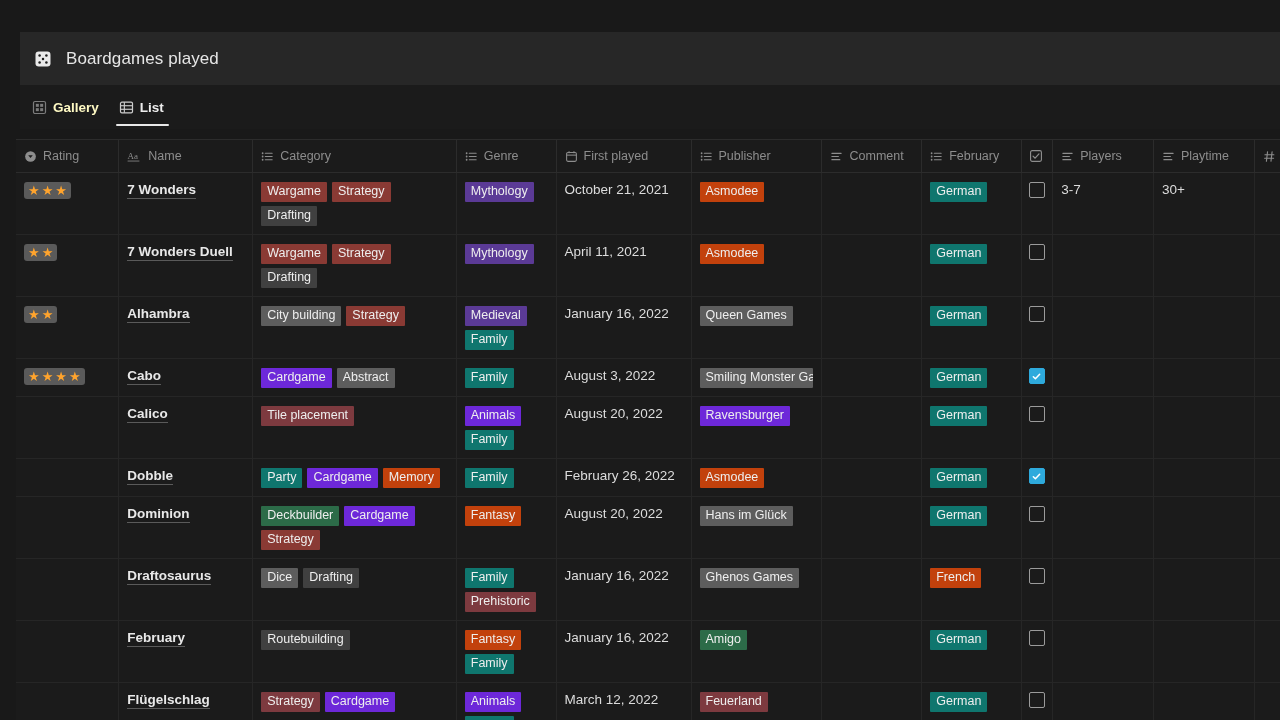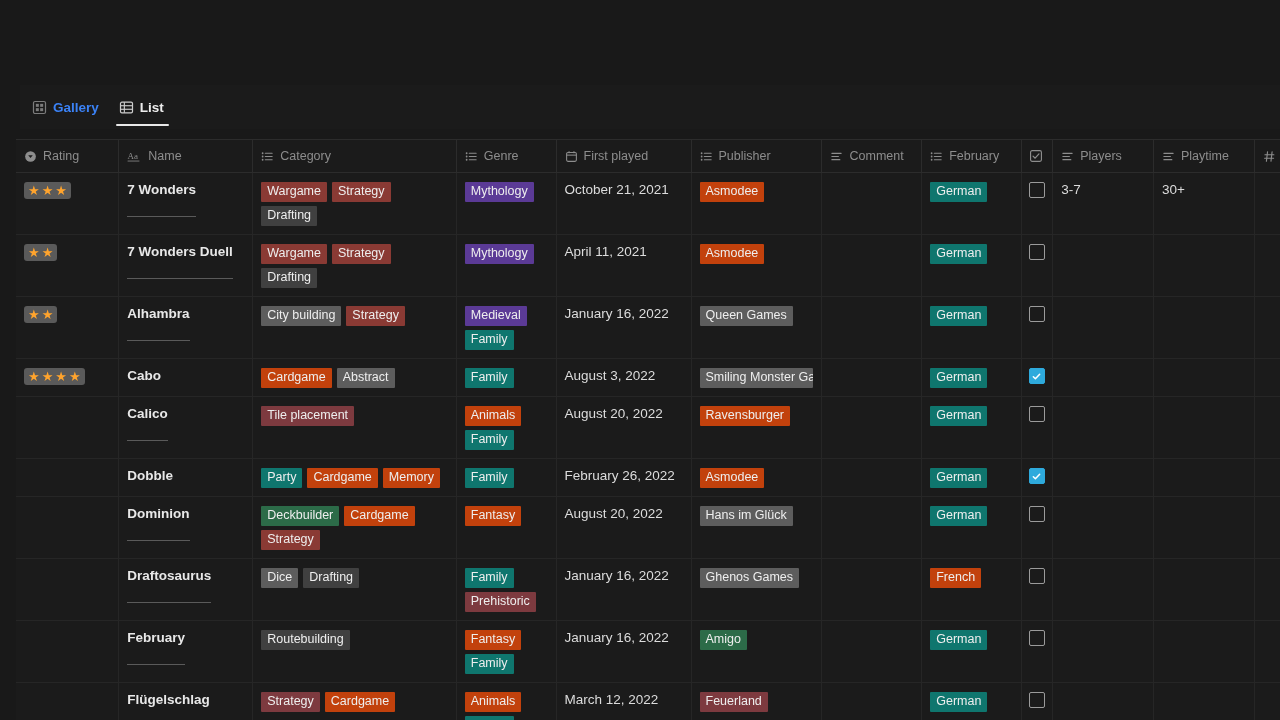--- a/index.html
+++ b/index.html
@@ -28,21 +28,21 @@
 
   
   .tabbar {
     position: absolute; left: 20px; top: 85px; right: 0; height: 44px;
     background: #1b1b1b;
     display: flex; align-items: center; padding-left: 5px; gap: 4px;
   }
   .tab {
     display: flex; align-items: center; gap: 6px;
     height: 44px; padding: 0 9px 0 7px;
-    font-size: 13.5px; color: #3b82f6; font-weight: 600;
+    font-size: 13.5px; color: #fef9c3; font-weight: 600;
     position: relative; cursor: pointer;
   }
   .tab.active { color: #ededed; }
   .tab.active::after {
     content: ""; position: absolute; left: 4px; right: 4px; bottom: 3px;
     height: 2px; background: #e8e8e8; border-radius: 1px;
   }
   .tab .tabico { width: 15px; height: 15px; display: block; opacity: .85; }
 
   
@@ -93,36 +93,36 @@
   .rating-pill {
     display: inline-flex; align-items: center; gap: 2px;
     background: #5a5a5a; border-radius: 3px;
     padding: 2px 4px; line-height: 1;
   }
   .star { font-size: 13px; color: #ffa42d; line-height: 1; }
 
   .gname {
     font-weight: 700; font-size: 13.5px; color: #e8e8e8;
     border-bottom: 1px solid #5a5a5a; display: inline;
-    padding-bottom: 19px; cursor: pointer;
+    padding-bottom: 1px; cursor: pointer;
   }
 
   .tags { display: flex; flex-wrap: wrap; gap: 4px 5px; }
   .tag {
     display: inline-block; border-radius: 1px;
     padding: 2px 6px 3px 6px;
     font-size: 12.5px; line-height: 15px; color: #eeeeee;
     white-space: nowrap; max-width: 100%;
     overflow: hidden; text-overflow: clip;
   }
   .tag.red    { background: #8a3a34; }
   .tag.blue   { background: #404040; }
   .tag.purple { background: #5b3a96; }
   .tag.gray   { background: #5d5d5d; }
-  .tag.orange { background: #c2410c; }
+  .tag.orange { background: #6d28d9; }
   .tag.gold   { background: #0f766e; text-align: center; }
   .tag.maroon { background: #7d3a3f; }
   .tag.pink   { background: #c2410c; }
   .tag.green  { background: #2c6b48; }
 
   .datetext { font-size: 13.5px; color: #dcdcdc; }
   .plaintext { font-size: 13.5px; color: #dcdcdc; }
 
   .cbcell { padding-top: 9px; padding-left: 7px; }
   .cb {
@@ -132,20 +132,33 @@
   }
   .cb.off { border: 1.6px solid #9b9b9b; background: transparent; }
   .cb.on  { background: #2eaadc; border: 1.6px solid #2eaadc; }
   .cb.on svg { display: block; }
 </style>
 </head>
 <body>
 
 <div id="app">
 
+  <div class="page-header">
+    <span class="page-icon">
+      <svg width="20" height="20" viewBox="0 0 20 20">
+        <rect x="2.5" y="2.5" width="15" height="15" rx="3.2" fill="#e9e9e9"></rect>
+        <circle cx="6.6" cy="6.6" r="1.25" fill="#1d1d1d"></circle>
+        <circle cx="13.4" cy="6.6" r="1.25" fill="#1d1d1d"></circle>
+        <circle cx="10" cy="10" r="1.25" fill="#1d1d1d"></circle>
+        <circle cx="6.6" cy="13.4" r="1.25" fill="#1d1d1d"></circle>
+        <circle cx="13.4" cy="13.4" r="1.25" fill="#1d1d1d"></circle>
+      </svg>
+    </span>
+    <span class="page-title">Boardgames played</span>
+  </div>
 
   <div class="tabbar">
     <div class="tab">
       <span class="tabico">
         <svg width="15" height="15" viewBox="0 0 16 16">
           <rect x="1.6" y="1.6" width="12.8" height="12.8" rx="1.6" fill="none" stroke="#8d8d8d" stroke-width="1.3"></rect>
           <rect x="4.1" y="4.1" width="3.2" height="3.2" fill="#8d8d8d"></rect>
           <rect x="8.7" y="4.1" width="3.2" height="3.2" fill="#8d8d8d"></rect>
           <rect x="4.1" y="8.7" width="3.2" height="3.2" fill="#8d8d8d"></rect>
           <rect x="8.7" y="8.7" width="3.2" height="3.2" fill="#8d8d8d"></rect>

